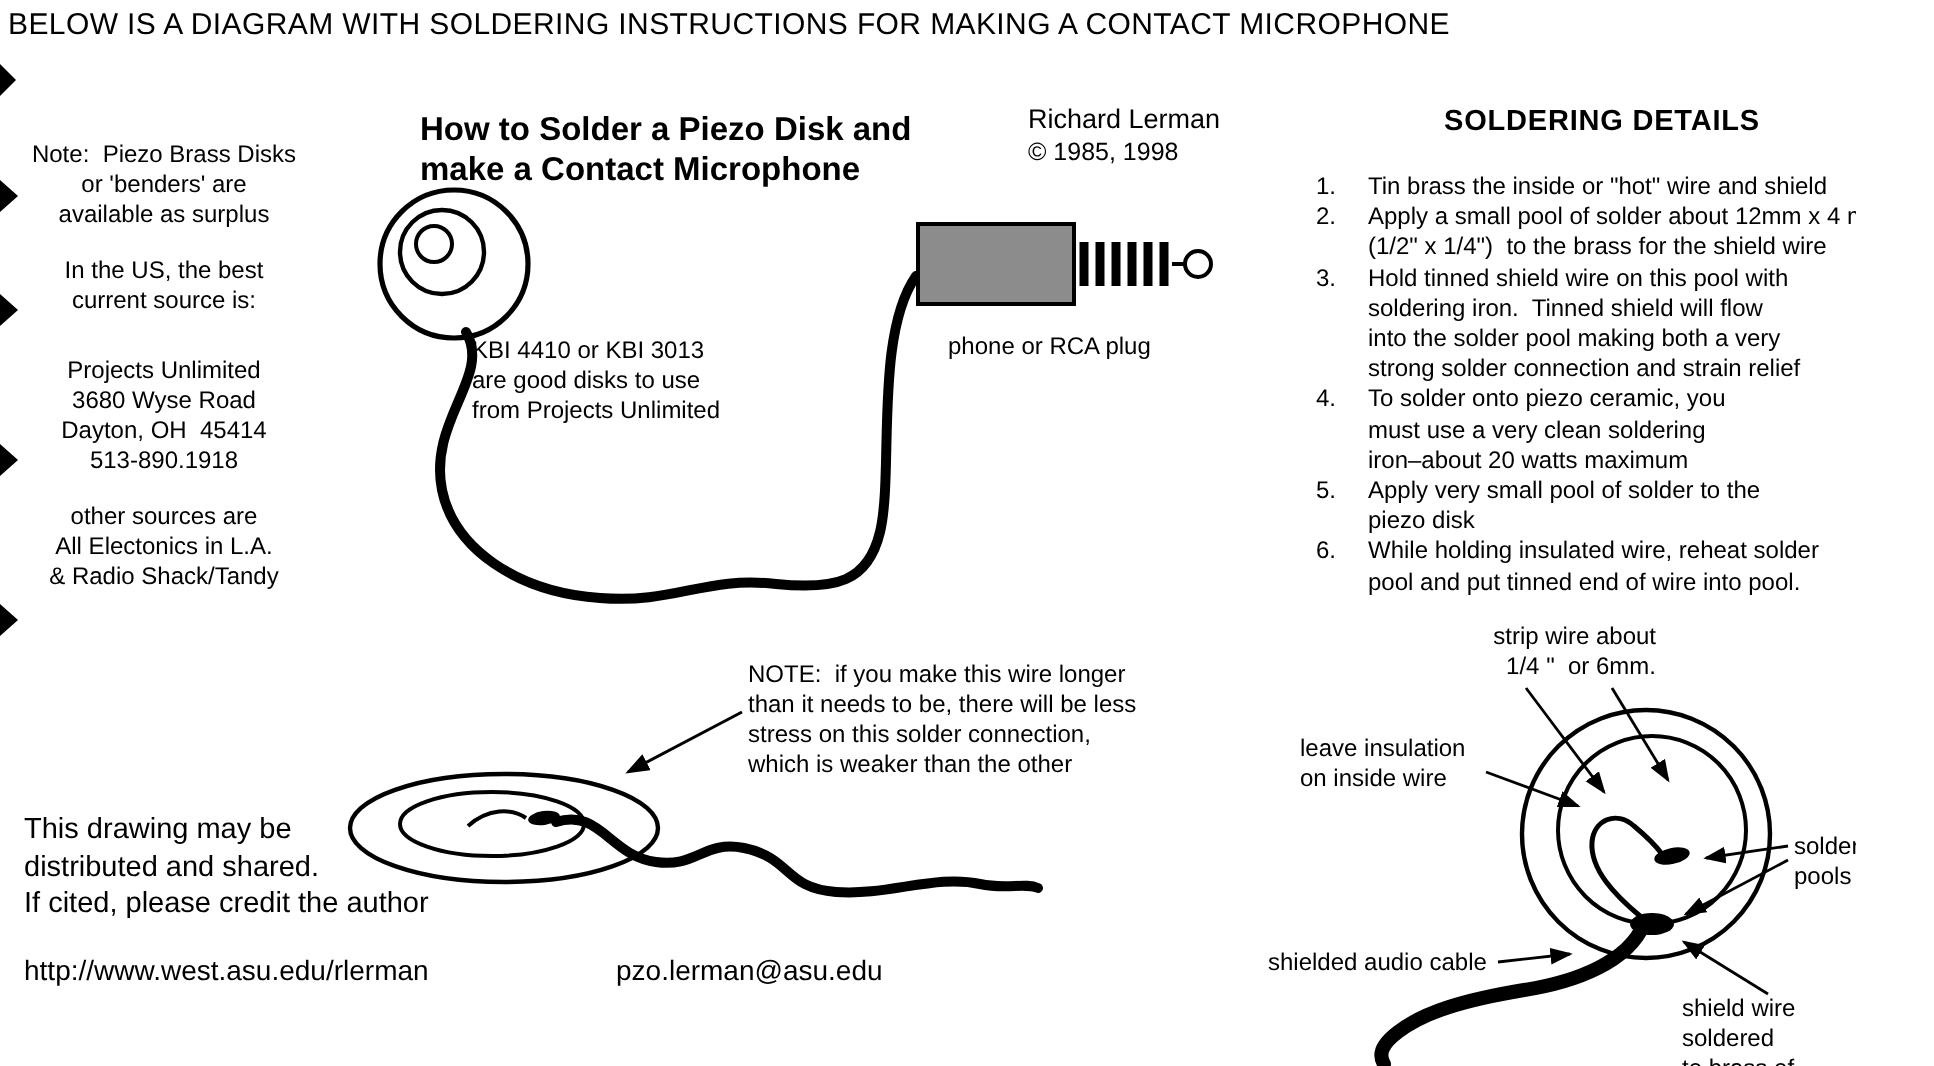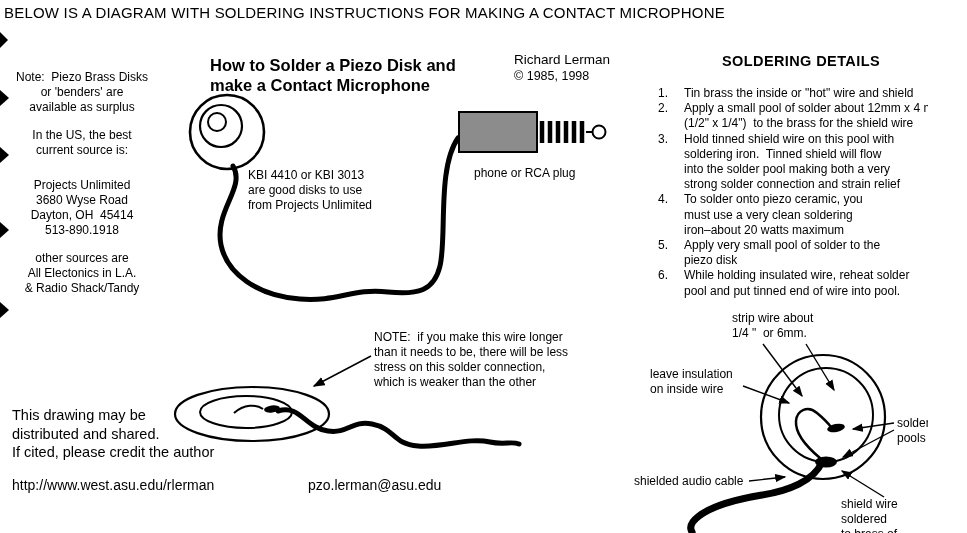--- a/index.html
+++ b/index.html
@@ -21,29 +21,29 @@
   .author { left:514px; top:52px; font-size:13.5px; }
   .copy { left:514px; top:69px; font-size:12.5px; }
 
   .sd-head { left:655px; top:53px; width:292px; text-align:center; font-weight:bold; font-size:14.5px; letter-spacing:.4px; }
   .sd-list { left:658px; top:86px; width:302px; font-size:12px; line-height:15.2px; }
   .sd-item { display:flex; }
   .sd-num { width:26px; flex:none; }
   .sd-text { flex:1; white-space:pre-wrap; }
 
   .lbl { font-size:12px; line-height:15px; }
-  .kbi { left:236px; top:168px;margin-left:12px; }
+  .kbi { left:236px; top:168px; }
   .plug-lbl { left:474px; top:166px; }
   .wire-lbl { left:288px; top:246px; width:122px; text-align:center; line-height:16px; }
   .note { left:374px; top:330px; }
   .share { left:12px; top:406px; font-size:14.5px; line-height:18.5px; }
   .url { left:12px; top:477px; font-size:14px; }
   .email { left:308px; top:477px; font-size:14px; }
 
-  .strip { left:732px; top:311px; width:96px; text-align:left; line-height:14.5px; }
+  .strip { left:732px; top:311px; width:96px; text-align:right; line-height:14.5px; }
   .leave { left:650px; top:367px; line-height:14.5px; }
   .pools { left:897px; top:416px; }
   .cable-lbl { left:634px; top:474px; }
   .shield-lbl { left:841px; top:497px; }
 </style>
 </head>
 <body>
 
 <div class="page">
 

